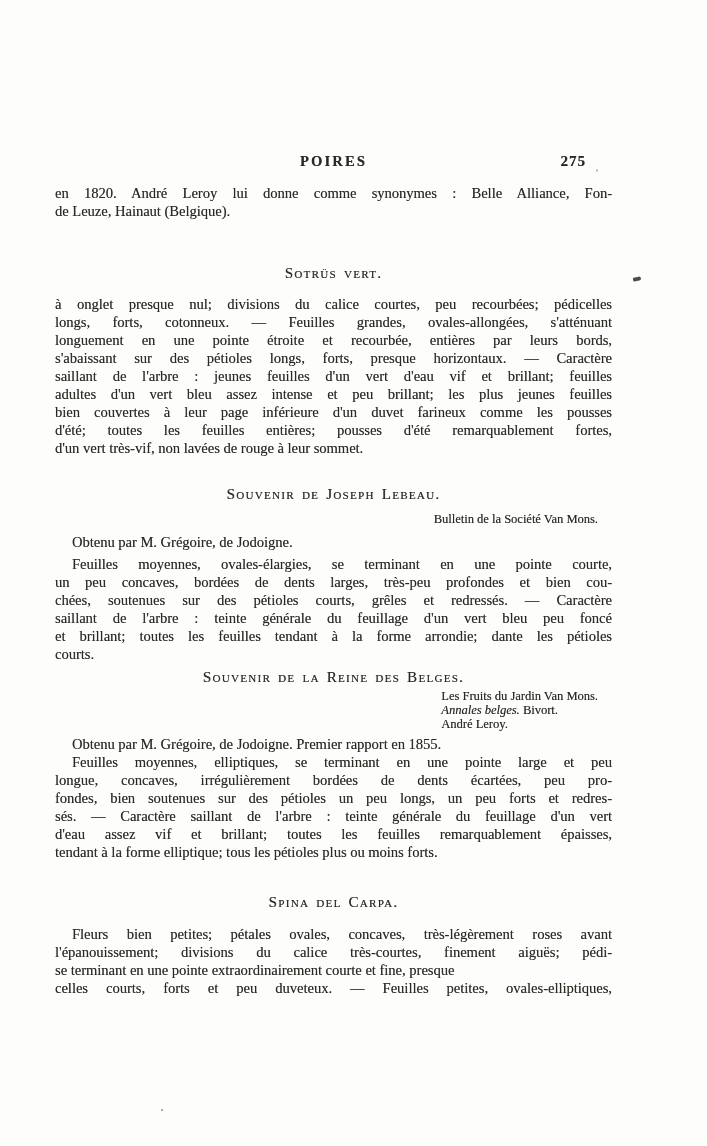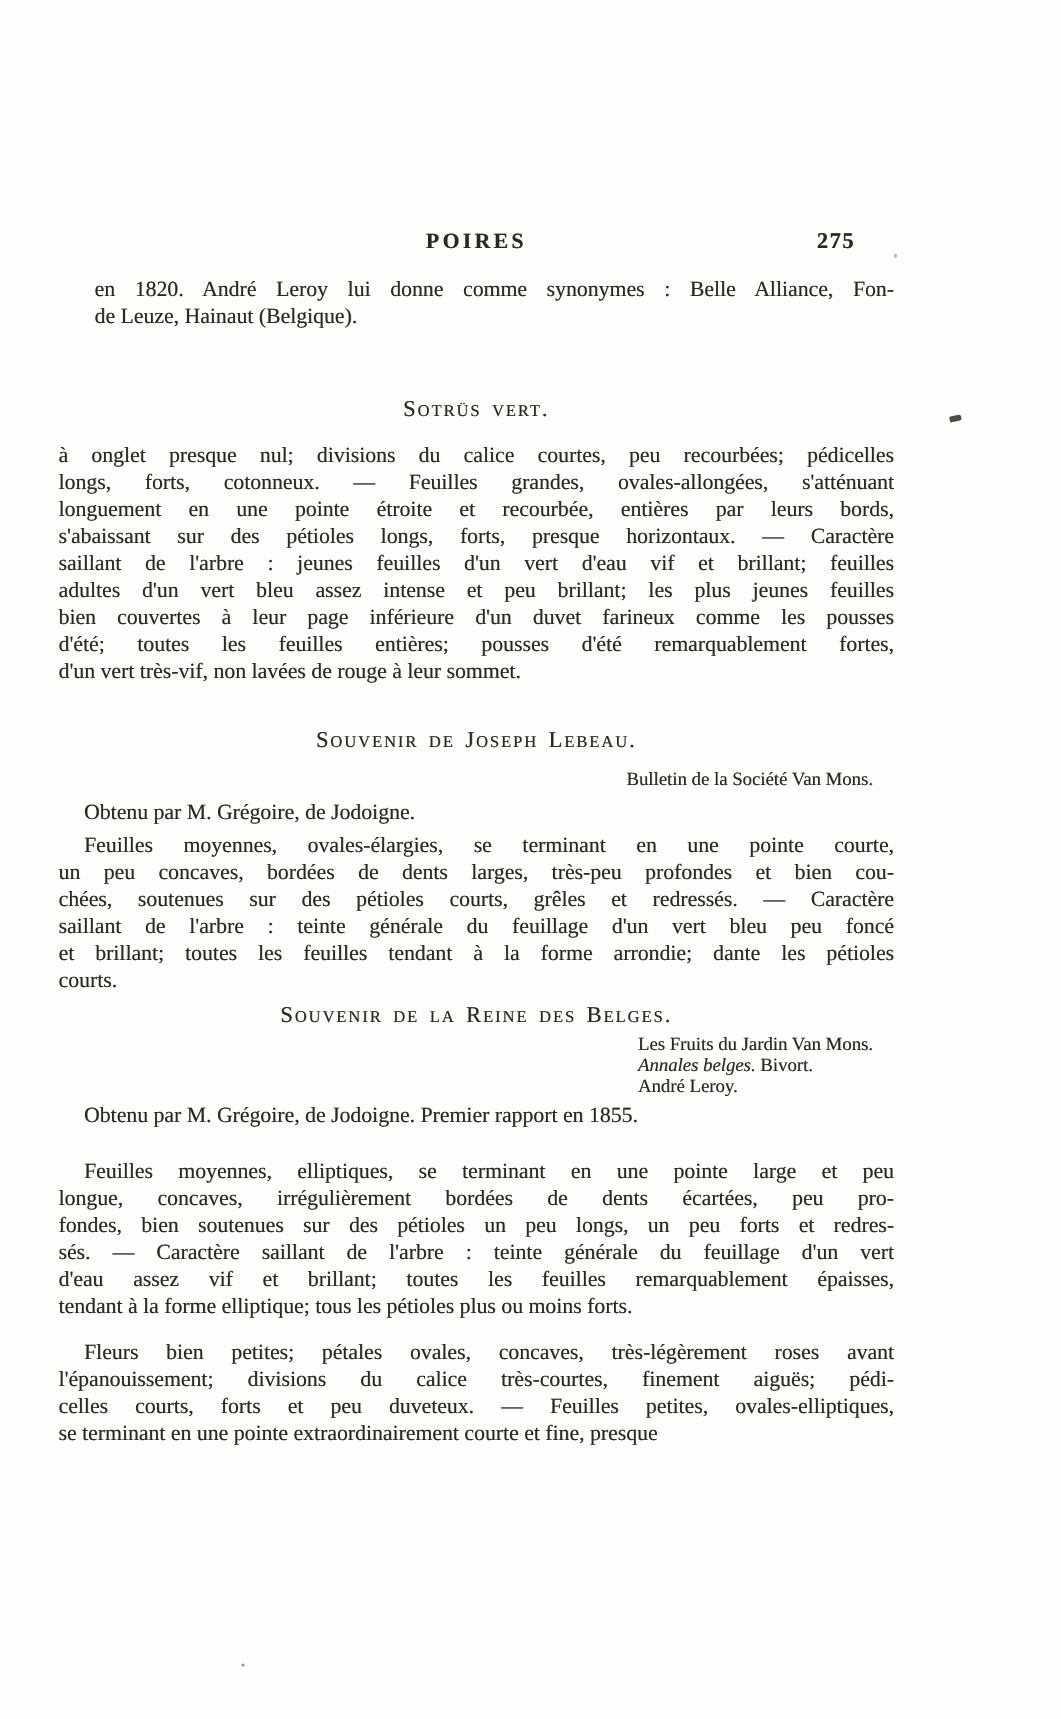--- a/index.html
+++ b/index.html
@@ -11,21 +11,21 @@
     position: relative;
     width: 707px;
     height: 1146px;
     background: #fdfdfc;
     overflow: hidden;
     font-family: "Liberation Serif", serif;
     color: #2b2822;
   }
   .text-block {
     position: absolute;
-    left: 39px;
+    left: 55px;
     top: 152px;
     width: 557px;
   }
   .page-header {
     position: relative;
     height: 18px;
   }
   .running-title {
     text-align: center;
     font-size: 14.5px;
@@ -72,31 +72,31 @@
     margin-right: 14px;
     width: fit-content;
     font-size: 12.5px;
     line-height: 14px;
     text-shadow: 0.25px 0.25px 0.3px rgba(43,40,34,0.5);
   }
   .cit-line .it {
     font-style: italic;
   }
   
-  .sec-0  { margin-top: 14px; margin-left: 24px; }
+  .sec-0  { margin-top: 14px; }
   .sec-1  { margin-top: 44px; }
   .sec-2  { margin-top: 12px; }
   .sec-3  { margin-top: 28px; }
   .sec-4  { margin-top: 8px; }
   .sec-5  { margin-top: 7px; }
   .sec-6  { margin-top: 4px; }
   .sec-7  { margin-top: 5px; }
   .sec-8  { margin-top: 2px; }
   .sec-9  { margin-top: 4px; }
-  .sec-10 { margin-top: 19px; font-family: Liberation Serif, serif; }
+  .sec-10 { margin-top: 0; font-family: Liberation Serif, serif; }
   .sec-11 { margin-top: 32px; }
   .sec-12 { margin-top: 13px; }
   
   .speck { position: absolute; background: #3c382f; }
   .speck-a { left: 633px; top: 277px; width: 8px; height: 4px; border-radius: 1px 2px 2px 1px; transform: rotate(-12deg); opacity: 0.9; }
   .speck-b { left: 596px; top: 169px; width: 2px; height: 3px; border-radius: 50%; opacity: 0.35; }
   .speck-c { left: 161px; top: 1109px; width: 2px; height: 2px; border-radius: 50%; opacity: 0.55; }
 </style>
 </head>
 <body>
@@ -149,24 +149,25 @@
           <div class="tline last indent">Obtenu par M. Grégoire, de Jodoigne. Premier rapport en 1855.</div>
         </div>
         <div class="paragraph sec-10">
           <div class="tline indent">Feuilles moyennes, elliptiques, se terminant en une pointe large et peu</div>
           <div class="tline">longue, concaves, irrégulièrement bordées de dents écartées, peu pro-</div>
           <div class="tline">fondes, bien soutenues sur des pétioles un peu longs, un peu forts et redres-</div>
           <div class="tline">sés. — Caractère saillant de l'arbre : teinte générale du feuillage d'un vert</div>
           <div class="tline">d'eau assez vif et brillant; toutes les feuilles remarquablement épaisses,</div>
           <div class="tline last">tendant à la forme elliptique; tous les pétioles plus ou moins forts.</div>
         </div>
+        <div class="heading sec-11">Spina del Carpa.</div>
         <div class="paragraph sec-12">
           <div class="tline indent">Fleurs bien petites; pétales ovales, concaves, très-légèrement roses avant</div>
           <div class="tline">l'épanouissement; divisions du calice très-courtes, finement aiguës; pédi-</div>
+          <div class="tline last">se terminant en une pointe extraordinairement courte et fine, presque</div>
           <div class="tline">celles courts, forts et peu duveteux. — Feuilles petites, ovales-elliptiques,</div>
-          <div class="tline last">se terminant en une pointe extraordinairement courte et fine, presque</div>
         </div>
       </main>
   </div>
   <div class="speck speck-a"></div>
   <div class="speck speck-b"></div>
   <div class="speck speck-c"></div>
 </div>
 
 </body></html>

